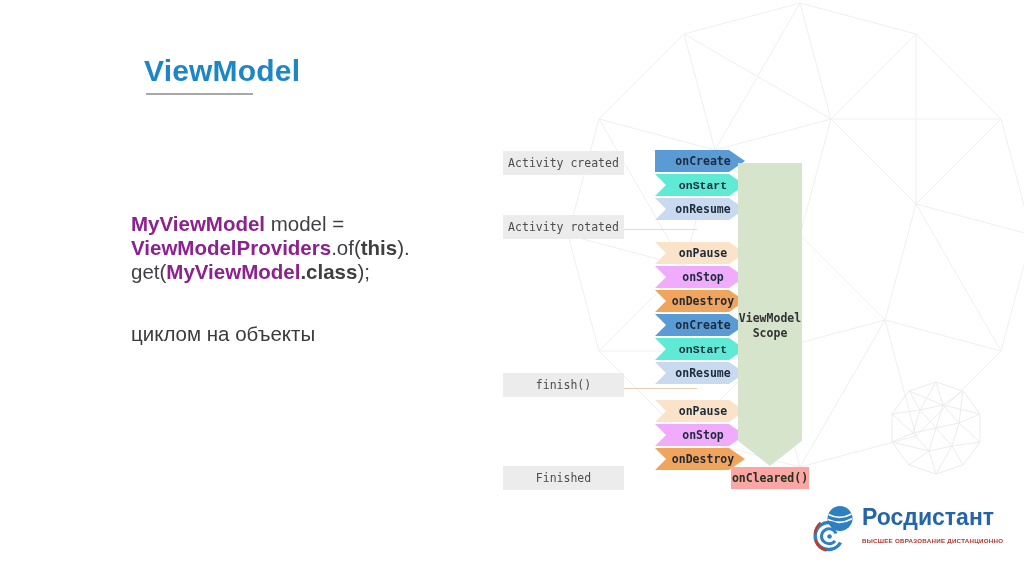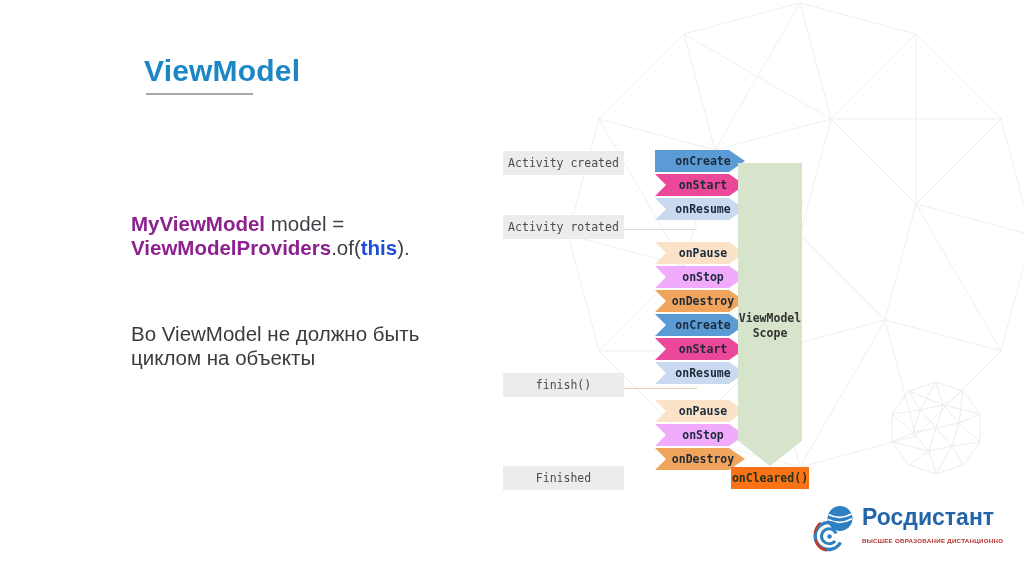--- a/index.html
+++ b/index.html
@@ -10,53 +10,53 @@
   
   #wireframe{position:absolute;left:0;top:0;width:1024px;height:574px;pointer-events:none;}
 
   
   .title{left:144px;top:54px;font-size:30px;font-weight:700;color:#1d87c6;letter-spacing:0.2px;}
   .title-underline{left:146px;top:93px;width:107px;height:2px;background:#a8a8a8;}
 
   
   .code{left:131px;top:212px;font-size:20.5px;line-height:24px;color:#3f3f46;}
   .kw-purple{color:#8e2190;font-weight:700;}
-  .kw-navy{color:#1d4ed8;font-weight:700;}
+  .kw-navy{color:#404040;font-weight:700;}
   .kw-dark{color:#3f3f46;font-weight:700;}
 
   
   .note{left:131px;top:322px;font-size:20.5px;line-height:23.5px;color:#3b3b3b;}
 
   
   .lbl{left:503px;width:121px;height:24px;background:#ececec;color:#4d4d4d;
        font-family:"DejaVu Sans Mono",monospace;font-size:11.5px;
        display:flex;align-items:center;justify-content:center;}
   .connector{height:1px;left:624px;width:73px;}
   .conn-gray{background:#dcdcdc;}
   .conn-tan{background:#e8d0b5;}
 
   .arrow{left:632px;width:90px;height:22px;
          font-family:"DejaVu Sans Mono",monospace;font-size:11.5px;font-weight:700;color:#1c2b3a;
          display:flex;align-items:center;justify-content:center;
          padding-right:14px;padding-left:20px;box-sizing:border-box;
          clip-path:polygon(0% 0%,calc(100% - 16px) 0%,100% 50%,calc(100% - 16px) 100%,0% 100%,11px 50%);margin-left:23px;}
   .arrow.no-notch{clip-path:polygon(0% 0%,calc(100% - 16px) 0%,100% 50%,calc(100% - 16px) 100%,0% 100%);}
   .blue1{background:#5b9bd5;}
-  .blue2{background:#ec4899;}
+  .blue2{background:#5eead4;font-family:Liberation Mono, monospace;}
   .blue3{background:#c9daf0;}
   .or1{background:#fbe3c9;}
   .or2{background:#f0abfc;}
   .or3{background:#f1a45c;}
 
   .scope-bar{left:738px;top:163px;width:64px;height:303px;background:#d6e4cc;
              clip-path:polygon(0 0,100% 0,100% 91.7%,50% 100%,0 91.7%);}
   .scope-text{left:738px;top:311px;width:64px;text-align:center;
               font-family:"DejaVu Sans Mono",monospace;font-size:11.5px;line-height:15px;
               color:#333;font-weight:700;}
-  .oncleared{left:731px;top:467px;width:78px;height:22px;background:#f97316;
+  .oncleared{left:731px;top:467px;width:78px;height:22px;background:#fca5a5;
              font-family:"DejaVu Sans Mono",monospace;font-size:11.5px;font-weight:700;color:#23321c;
              display:flex;align-items:center;justify-content:center;}
 
   
   .logo-name{left:862px;top:504px;font-size:23px;font-weight:700;color:#2465aa;}
   .logo-tagline{left:862px;top:537px;font-size:6.2px;font-weight:700;color:#b5342c;letter-spacing:0.25px;}
 </style>
 </head>
 <body>
 
@@ -73,24 +73,24 @@
     <path d="M943,405 L936,428 M959,423 L936,428 M952,446 L936,428 M929,451 L936,428 M913,433 L936,428 M920,410 L936,428"></path>
   </g>
 </svg>
 
 <div class="abs title">ViewModel</div>
 <div class="abs title-underline"></div>
 
 <div class="abs code">
   <div><span class="kw-purple">MyViewModel</span><span> model =</span></div>
   <div><span class="kw-purple">ViewModelProviders</span><span>.of(</span><span class="kw-navy">this</span><span>).</span></div>
+  <div><span>get(</span><span class="kw-purple">MyViewModel</span><span class="kw-dark">.</span><span class="kw-navy">class</span><span>);</span></div>
 </div>
 
 <div class="abs note">
-  <div>Во ViewModel не должно быть</div>
   <div>циклом на объекты</div>
 </div>
 
 <div>
 
   <div class="abs lbl" style="top:151px">Activity created</div>
   <div class="abs lbl" style="top:215px">Activity rotated</div>
   <div class="abs lbl" style="top:373px">finish()</div>
   <div class="abs lbl" style="top:466px">Finished</div>
 

